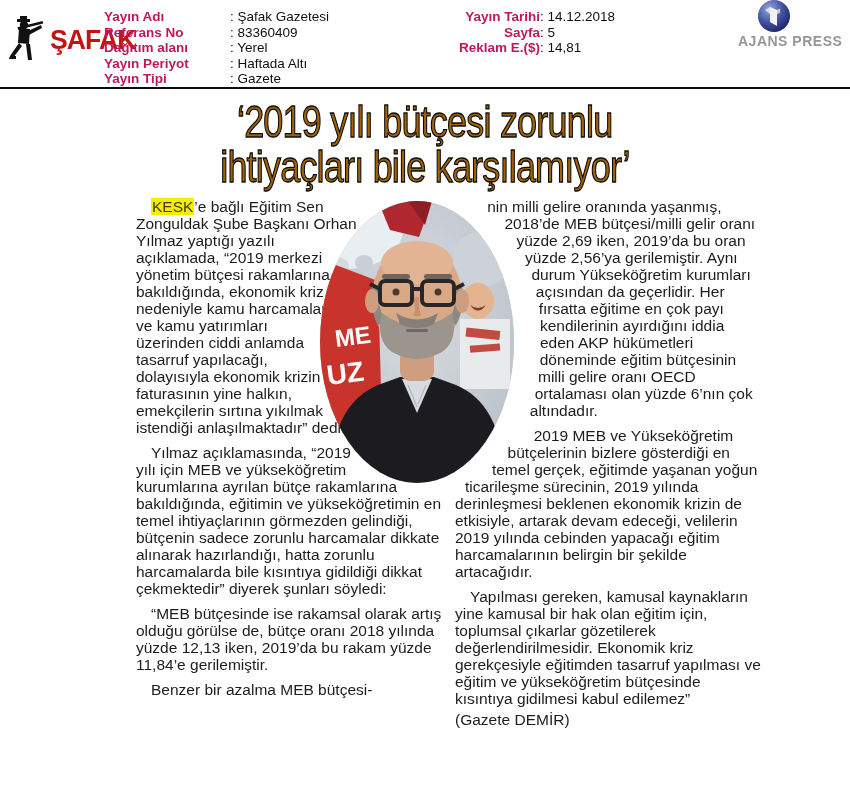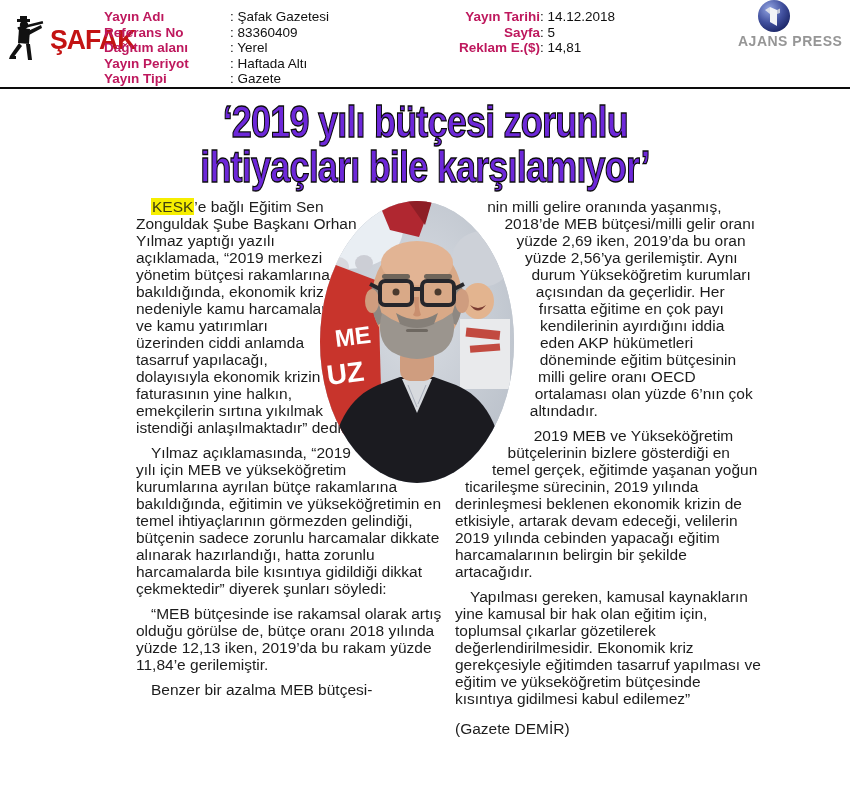--- a/index.html
+++ b/index.html
@@ -33,31 +33,31 @@
     position:relative;
   }
   .sphere svg { position:absolute; left:0; top:0; }
   .ajans-text { font-size:14px; font-weight:bold; color:#969696; letter-spacing:0.5px; }
 
   .rule { position:absolute; left:0; top:87px; width:850px; height:2px; background:#0c0c0c; }
 
   
   .headline {
     position:absolute; left:50px; top:99px; width:750px; text-align:center;
-    font-weight:bold; color:#6d28d9; font-size:45px; line-height:45px;
+    font-weight:normal; color:#a16207; font-size:45px; line-height:45px;
     letter-spacing:-1px; -webkit-text-stroke:1.3px #0b0b0b;
   }
   .headline .hl { display:inline-block; transform:scaleX(0.8); white-space:nowrap; }
 
   
   .columns { position:absolute; left:136px; top:198px; width:626px; display:flex; gap:13px; }
   .col { width:306px; }
   .col p { font-size:15.5px; line-height:17px; text-indent:15px; margin:0 0 8px; color:#1c1c1c; }
   .col p.noindent { text-indent:0; }
-  .col p.tight { margin-bottom:13px; }
+  .col p.tight { margin-bottom:4px; }
   .kesk { background:#f6ee00; color:#41410f; padding:0 1px; }
   .wrapL { float:right; width:104px; height:292px; shape-outside:ellipse(105px 144px at 97px 142px); }
   .wrapR { float:left;  width:86px;  height:292px; shape-outside:ellipse(105px 144px at -20px 142px); }
 
   
   .photo {
     position:absolute; left:320px; top:201px; width:194px; height:282px;
     border-radius:50%; overflow:hidden; background:#c3c9d1;
   }
 </style>

